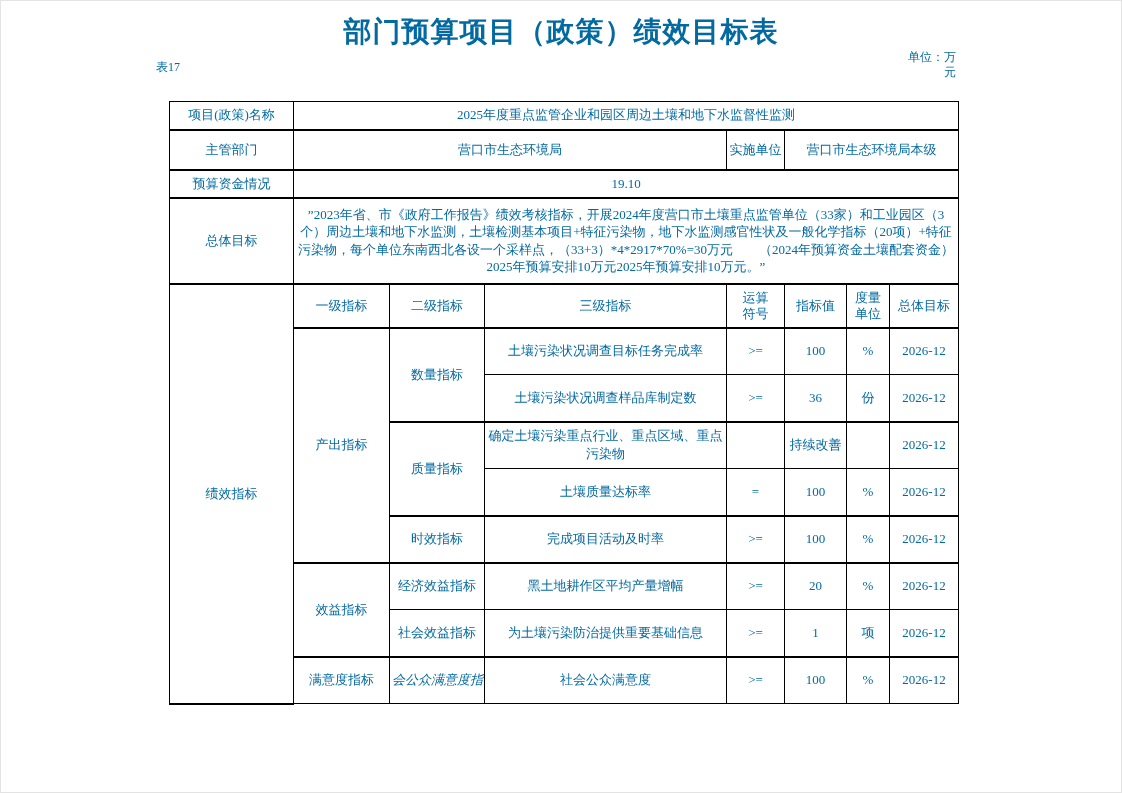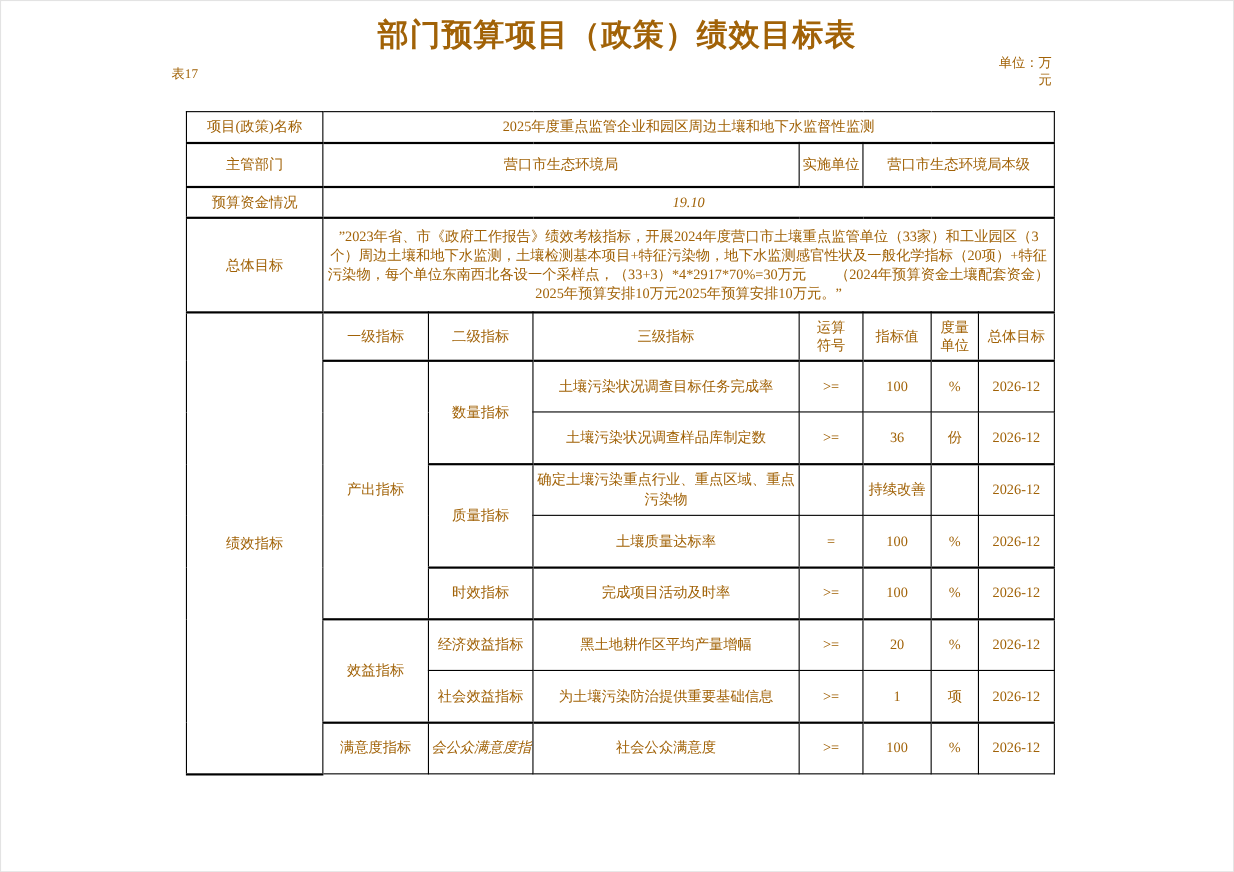--- a/index.html
+++ b/index.html
@@ -3,21 +3,21 @@
 <meta charset="utf-8">
 <style>
   html,body{margin:0;padding:0;background:#fff;}
   .page{
     position:relative;
     width:1122px;height:793px;
     background:#fff;
     border:1px solid #e3e3e3;
     box-sizing:border-box;
     font-family:"Liberation Serif","DejaVu Serif",serif;
-    color:#a16207;
+    color:#0369a1;
     overflow:hidden;
   }
   .doc-title{
     position:absolute;left:0;right:0;top:12px;
     text-align:center;
     font-size:28px;font-weight:bold;letter-spacing:1px;
   }
   .table-no{
     position:absolute;left:155px;top:58px;
     font-size:12px;
@@ -42,21 +42,21 @@
   }
   tr.thickb td, tr.thickb th{border-bottom-width:2px;}
   tr.gt td{border-top-width:2px;}
   .h28{height:28px}.h34{height:40px}.h86{height:86px}.h44{height:44px}.h47{height:47px}
   td.goal{
     text-align:justify;
     padding:5px 8px;
     line-height:17.5px;
     font-size:13px;
   }
-  td.amount{text-align:right;padding-right:5px;font-style:italic;}
+  td.amount{text-align:right;padding-right:5px;}
   th .wrap2{display:inline-block;width:2.2em;line-height:16px;}
   td.tight{padding:0;white-space:nowrap;font-style:italic;}
 </style>
 </head>
 <body>
 
 <div class="page">
 
   <div class="doc-title">部门预算项目（政策）绩效目标表</div>
   <div class="table-no">表17</div>

